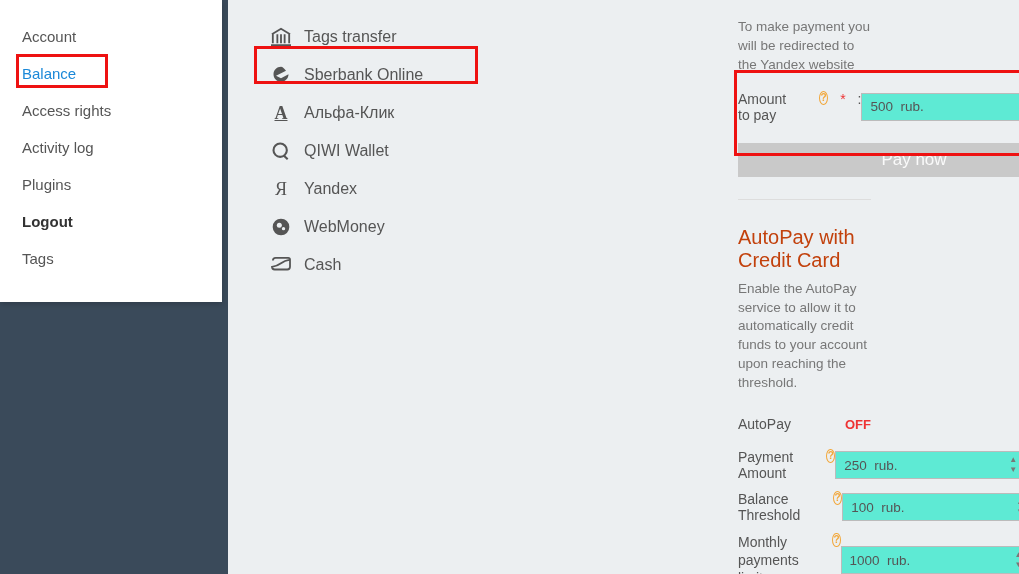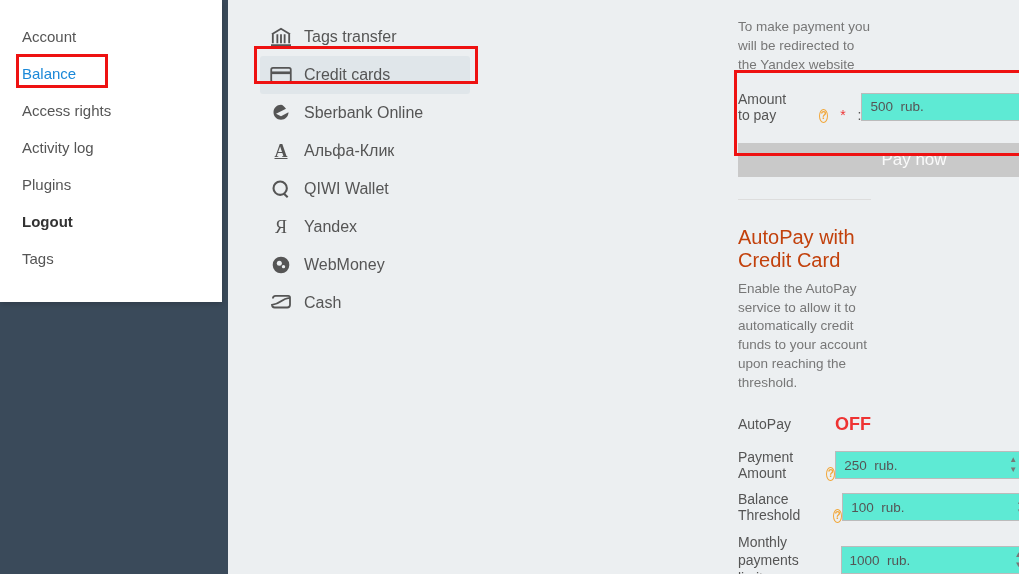--- a/index.html
+++ b/index.html
@@ -69,21 +69,21 @@
   }
   .right {
     position:absolute;
     left: 510px; top: 18px; right:148px;
     font-size:14px;
     color:#555;
   }
   .hint { color:#777; font-size:13.5px; margin-bottom:16px; line-height:1.4;}
   .section-title { font-size:20px; color:#c2410c; margin: 26px 0 8px 0; }
   .row { display:flex; align-items:center; margin: 10px 0; min-height:30px;}
-  .row .lab { width: 168px; font-size:14px; color:#555; display:flex; align-items:flex-end; gap:12px;}
+  .row .lab { width: 168px; font-size:14px; color:#555; display:flex; align-items:flex-start; gap:12px;}
   .qmark {
     display:inline-block; width:14px;height:14px;border:1.5px solid #f2a73a;border-radius:50%;
     color:#f2a73a;font-size:10px;line-height:12px;text-align:center;font-weight:bold;
   }
   .req { color:#e33; }
   input.num {
     width: 188px; height:28px;
     border:1px solid #bbb; background:#5eead4;
     padding: 0 24px 0 8px;
     font-size:13.5px; color:#555;
@@ -95,21 +95,21 @@
     font-size:8px; color:#777;
   }
   .spin span{line-height:10px;text-align:center;cursor:pointer;}
   .pay-btn {
     width: 352px; height:34px;
     background:#c9c9c9; color:#fafafa;
     font-size:17px; border:none;
     margin-top:10px;
     cursor:pointer;
   }
-  .autopay-off { color:#e33; font-weight:600; font-size:18px;}
+  .autopay-off { color:#e33; font-weight:600; font-size:13px;}
   hr.sep{border:none;border-top:1px solid #ddd;margin:22px 0 12px 0;}
   .highlight-box-pay {
     position:absolute;
     border:3px solid #e11;
     left: -4px; top: 52px;
     width: 360px; height: 86px;
     pointer-events:none;
   }
 </style>
 </head>
@@ -129,29 +129,20 @@
 <div class="main">
   <div class="methods">
     <div class="method">
       <span class="icon">
         <svg width="22" height="20" viewBox="0 0 24 22">
             <path fill="none" stroke="#555" stroke-width="2" d="M2 8 L12 2 L22 8 M3 8 V18 M8 8 V18 M12 8 V18 M16 8 V18 M21 8 V18 M1 20 H23"></path>
           </svg>
       </span>
       <span>Tags transfer</span>
     </div>
-    <div class="method active">
-      <span class="icon">
-        <svg width="22" height="16" viewBox="0 0 24 18">
-            <rect x="1" y="1" width="22" height="16" rx="2" fill="none" stroke="#555" stroke-width="2"></rect>
-            <rect x="1" y="5" width="22" height="3" fill="#555"></rect>
-          </svg>
-      </span>
-      <span>Credit cards</span>
-    </div>
     <div class="method">
       <span class="icon">
         <svg width="20" height="20" viewBox="0 0 24 24">
             <path fill="#555" d="M12 2 C7 2 3 6 3 11 C3 16 7 20 12 20 C17 20 21 16 21 11 L12 16 L6 13 L12 10 L18 7 C16 4 14 2 12 2 Z"></path>
           </svg>
       </span>
       <span>Sberbank Online</span>
     </div>
     <div class="method">
       <span class="icon" style="font-family:serif;font-weight:bold;text-decoration:underline;">A</span>

